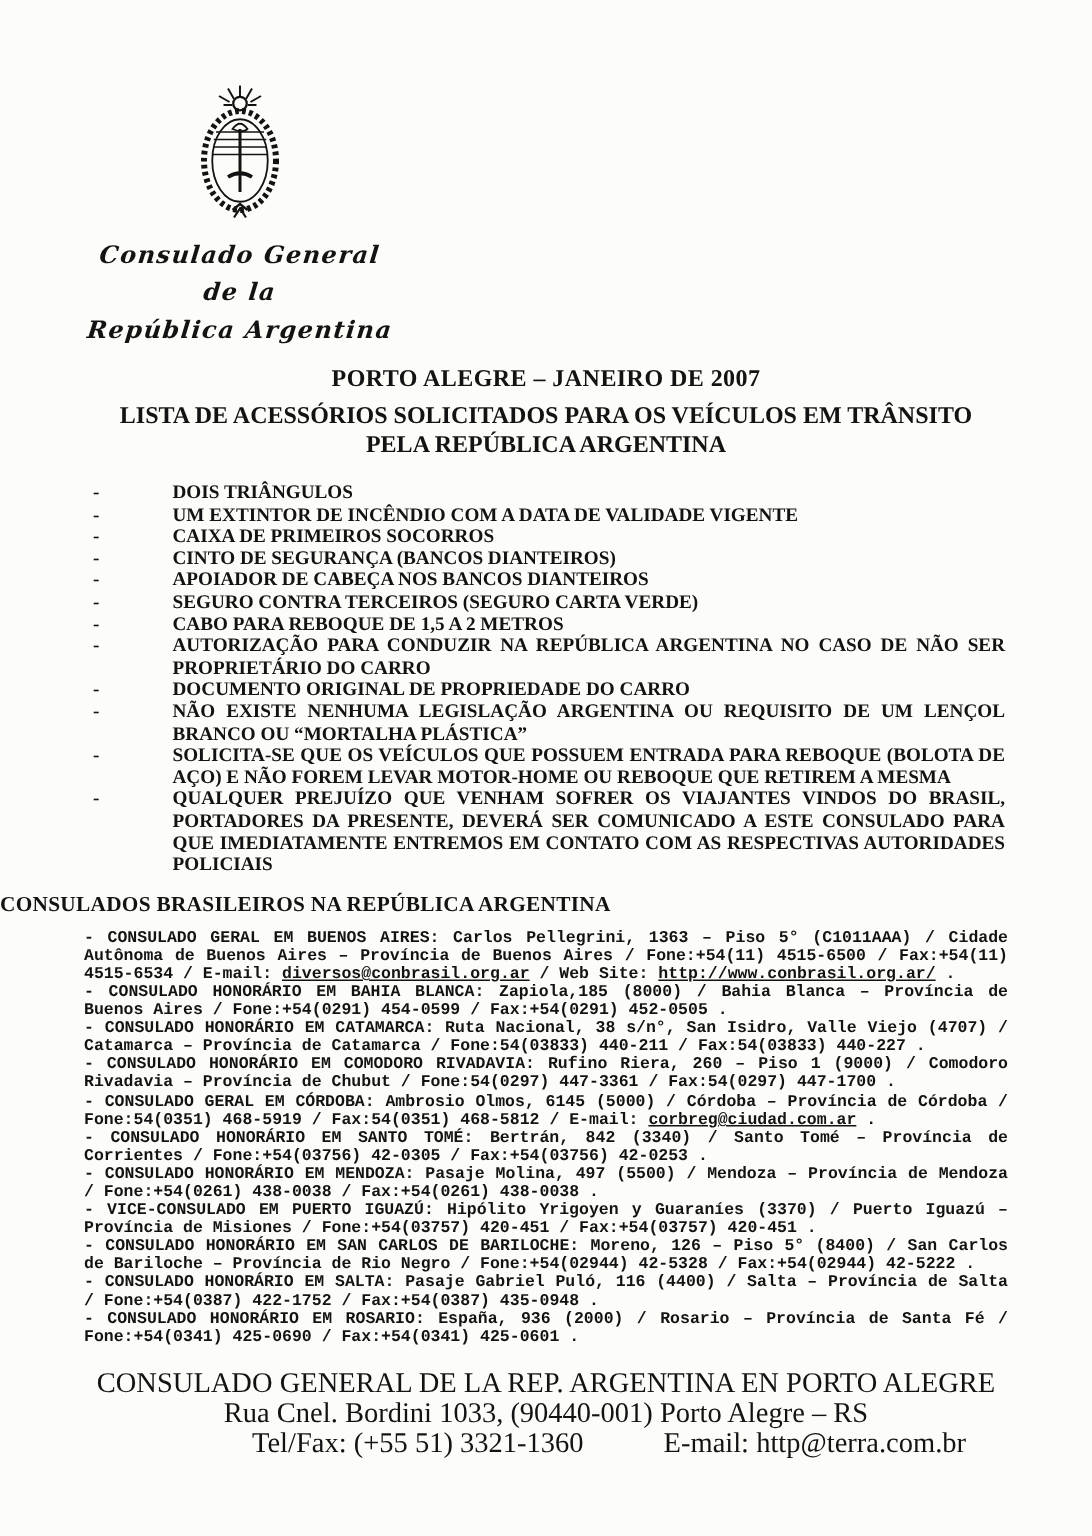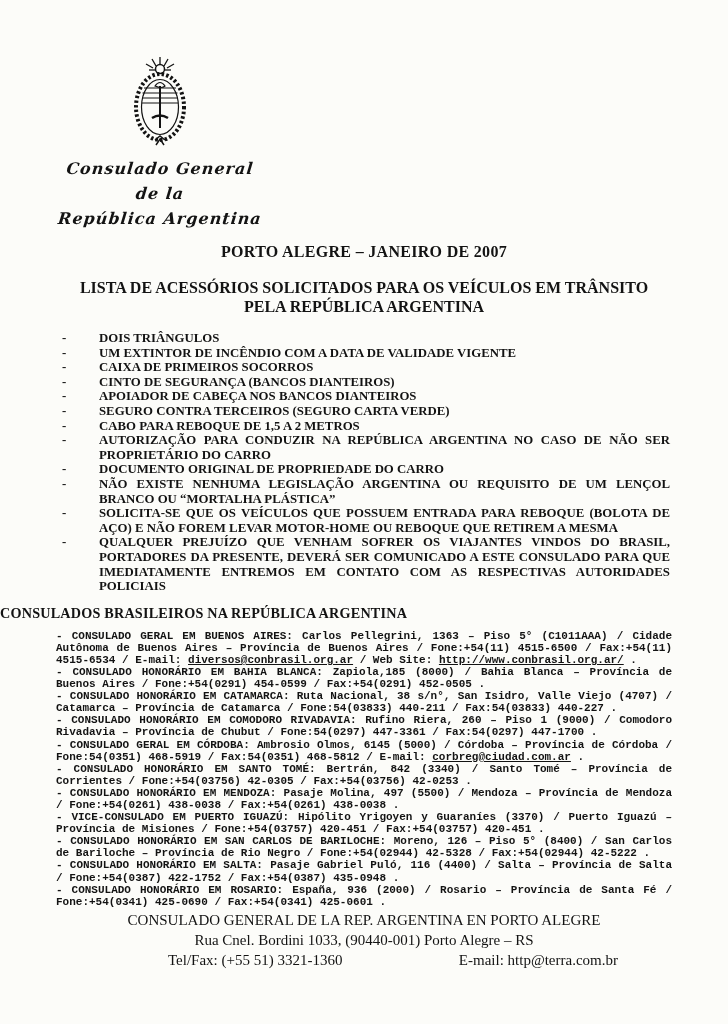--- a/index.html
+++ b/index.html
@@ -26,46 +26,46 @@
   }
 
   
   .title{
     text-align:center;font-weight:bold;
     font-size:16px;margin-top:12px;letter-spacing:.3px;
   }
   .subtitle{
     text-align:center;font-weight:bold;
     font-size:16px;line-height:19px;
-    width:600px;margin:17px auto 0;
+    width:600px;margin:6px auto 0;
   }
 
   
   .req-list{margin:15px 58px 0 62px;}
   .req-row{display:flex;font-weight:bold;font-size:12.8px;line-height:14.6px;}
   .req-dash{width:37px;flex:none;}
-  .req-text{flex:1;text-align:justify;}
+  .req-text{flex:1;text-align:justify;margin-left:16px;}
 
   
   .cons-heading{
     font-weight:bold;
     font-size:14.2px;margin-top:11px;letter-spacing:.2px;
   }
   .consulates{margin:8px 56px 0 56px;}
   .consulates p{
     margin:0;font-weight:bold;
     font-size:11px;line-height:12.1px;
     text-align:justify;
     font-family:Liberation Mono, monospace;
   }
   .link{text-decoration:underline;}
 
   
-  .footer{margin-top:2px;text-align:center;font-size:15px;line-height:20px;}
-  .footer-line3{display:flex;justify-content:space-between;padding:0 110px 0 168px;align-items:flex-end;}
+  .footer{margin-top:15px;text-align:center;font-size:19px;line-height:20px;}
+  .footer-line3{display:flex;justify-content:space-between;padding:0 84px 0 168px;align-items:flex-end;}
 </style>
 </head>
 <body>
 
 <div class="page">
 
   <div class="letterhead">
     <span class="emblem">
       <svg width="76" height="92" viewBox="0 0 76 92" fill="none" stroke="#131313">
 

